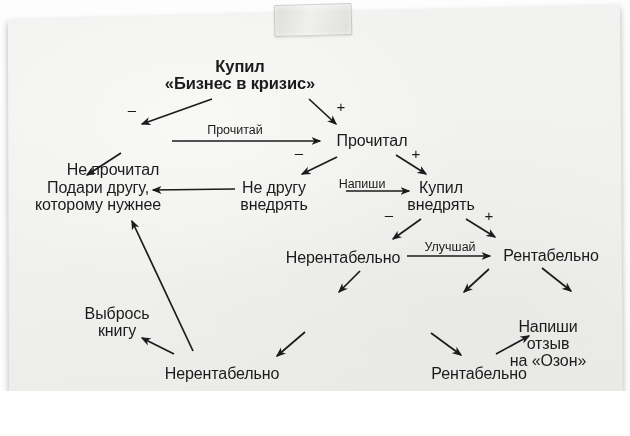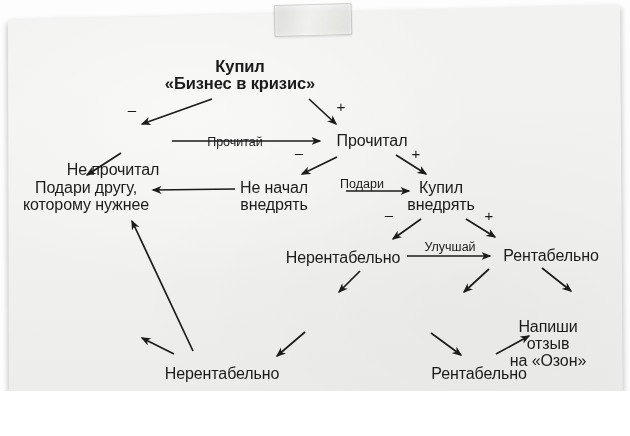--- a/index.html
+++ b/index.html
@@ -71,34 +71,36 @@
         <line x1="305" y1="332" x2="277" y2="356" stroke="#1b1b1b" stroke-width="1.7" marker-end="url(#arrow)"></line>
         <line x1="431" y1="333" x2="461" y2="355" stroke="#1b1b1b" stroke-width="1.7" marker-end="url(#arrow)"></line>
         <line x1="174" y1="354" x2="142" y2="338" stroke="#1b1b1b" stroke-width="1.7" marker-end="url(#arrow)"></line>
         <line x1="193" y1="351" x2="132" y2="221" stroke="#1b1b1b" stroke-width="1.7" marker-end="url(#arrow)"></line>
         <line x1="496" y1="354" x2="529" y2="336" stroke="#1b1b1b" stroke-width="1.7" marker-end="url(#arrow)"></line>
       </svg>
       <div class="node bold" style="left: 240px; top: 75px;">Купил
 «Бизнес в кризис»</div>
       <div class="node" style="left: 113px; top: 140px; margin-top: 29px;">Не прочитал</div>
       <div class="node" style="left: 372px; top: 140px;">Прочитал</div>
-      <div class="node" style="left: 86px; top: 196px;">Подари другу,
+      <div class="node" style="left: 98px; top: 196px;">Подари другу,
 которому нужнее</div>
-      <div class="node" style="left: 274px; top: 196px;">Не начал
+      <div class="node" style="left: 274px; top: 196px;">Не другу
 внедрять</div>
       <div class="node" style="left: 441px; top: 196px;">Купил
 внедрять</div>
       <div class="node" style="left: 343px; top: 257px;">Нерентабельно</div>
       <div class="node" style="left: 551px; top: 255px;">Рентабельно</div>
       <div class="node" style="left: 548px; top: 314px; margin-top: 29px;">Напиши отзыв
 на «Озон»</div>
+      <div class="node" style="left: 117px; top: 322px;">Выбрось
+книгу</div>
       <div class="node" style="left: 222px; top: 373px;">Нерентабельно</div>
       <div class="node" style="left: 479px; top: 373px;">Рентабельно</div>
-      <div class="edge-label word" style="left: 235px; top: 142px;">Прочитай</div>
-      <div class="edge-label word" style="left: 362px; top: 184px;">Подари</div>
+      <div class="edge-label word" style="left: 235px; top: 130px;">Прочитай</div>
+      <div class="edge-label word" style="left: 362px; top: 184px;">Напиши</div>
       <div class="edge-label word" style="left: 450px; top: 247px; text-align: right;">Улучшай</div>
       <div class="edge-label sign" style="left: 132px; top: 109px;">–</div>
       <div class="edge-label sign" style="left: 341px; top: 106px;">+</div>
       <div class="edge-label sign" style="left: 299px; top: 152px;">–</div>
       <div class="edge-label sign" style="left: 416px; top: 153px;">+</div>
       <div class="edge-label sign" style="left: 389px; top: 214px;">–</div>
       <div class="edge-label sign" style="left: 489px; top: 215px;">+</div>
     </div>
   <div class="tape"></div>
 </div>

